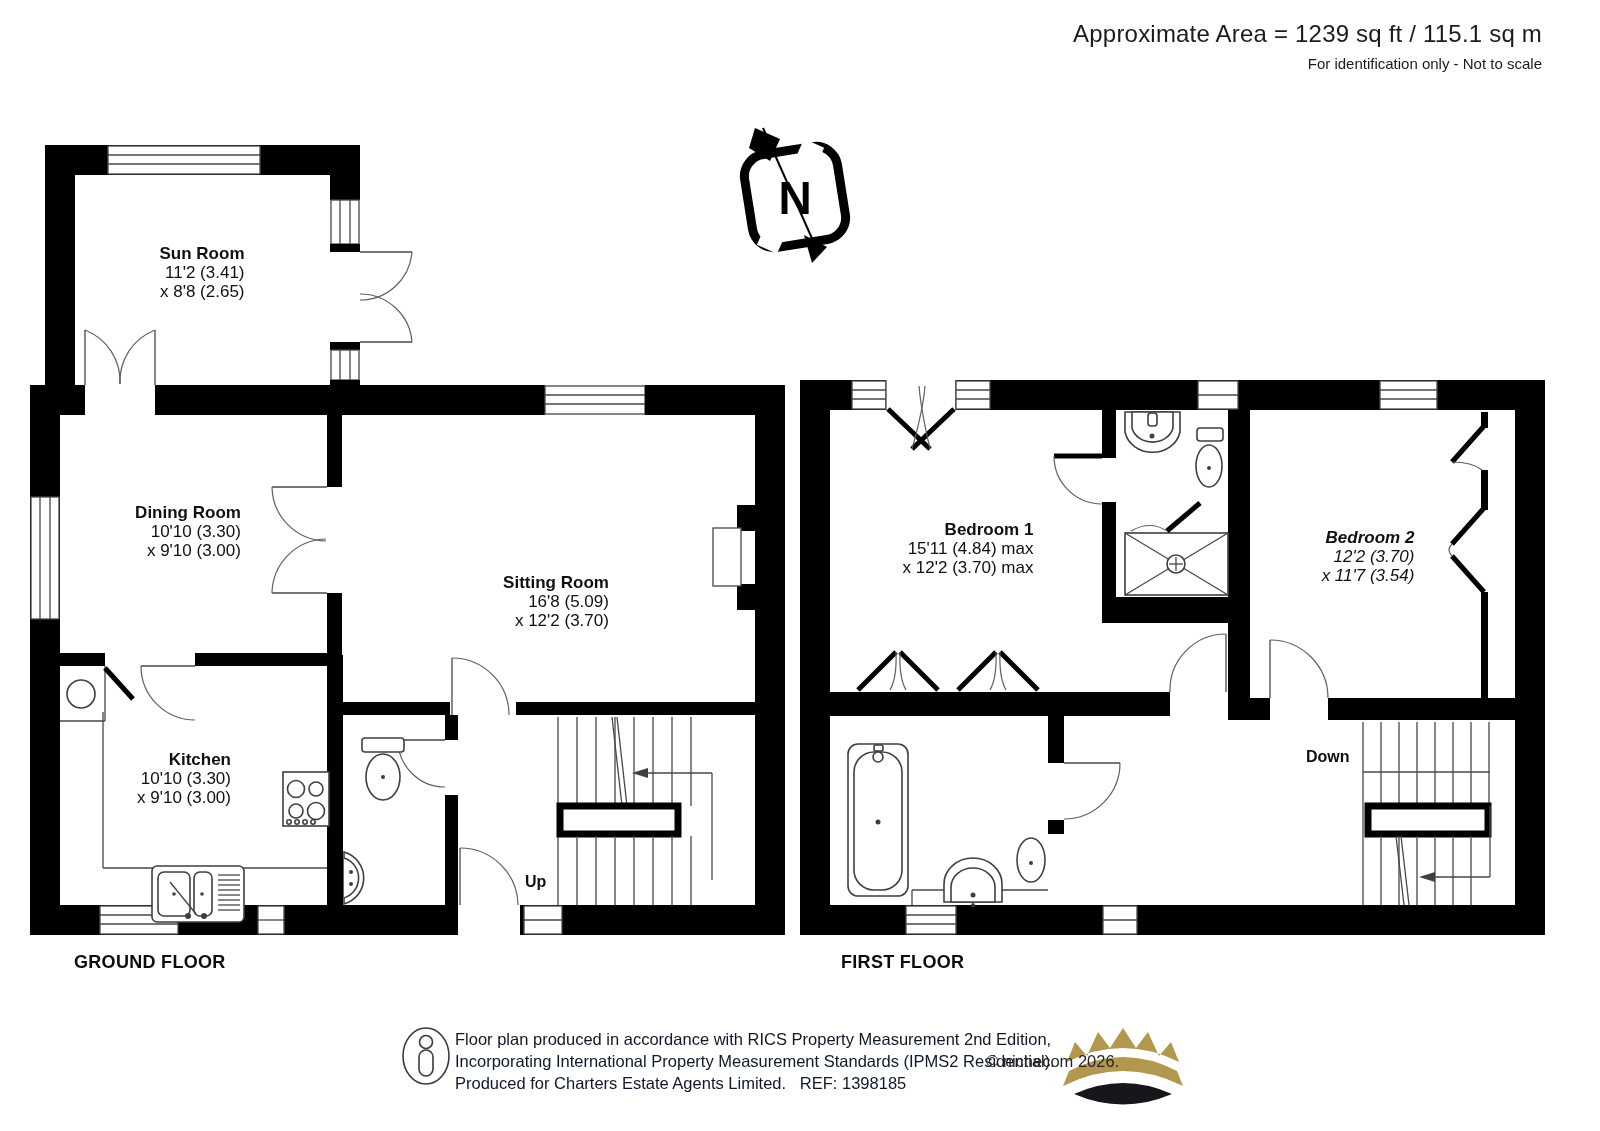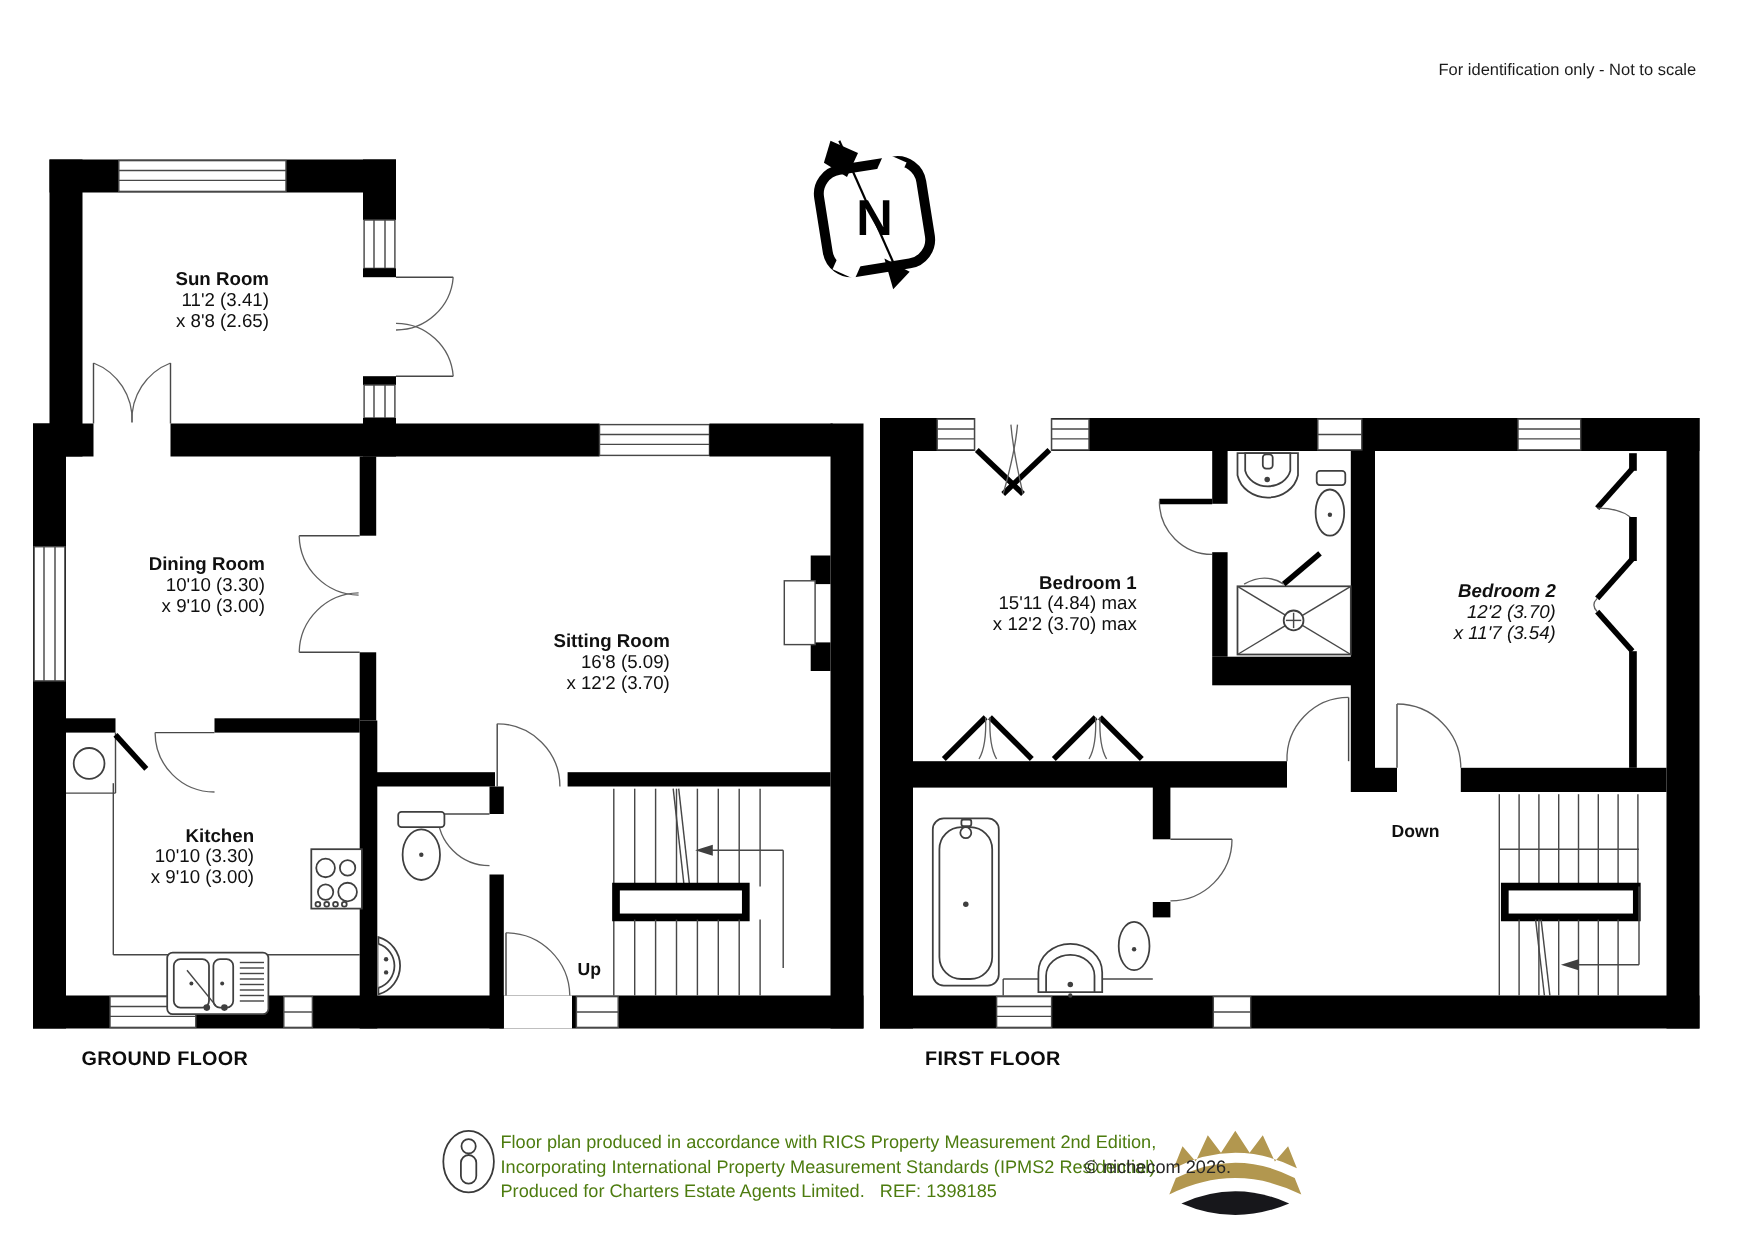--- a/index.html
+++ b/index.html
@@ -15,21 +15,21 @@
   .ban{fill:#fff;stroke:#000;stroke-width:7;}
   .fix{fill:#fff;stroke:#3f3f3f;stroke-width:1.6;}
   .fixd{fill:#3f3f3f;stroke:none;}
   .hdr1{position:absolute;right:58px;top:20px;font-size:24px;letter-spacing:.2px;}
   .hdr2{position:absolute;right:58px;top:55px;font-size:15px;}
   .floor-title{position:absolute;font-weight:bold;font-size:18px;color:#0c0c0c;letter-spacing:.3px;margin-left:44px;}
   .room-label{position:absolute;transform:translateX(-50%);text-align:right;
               font-size:17px;line-height:19px;white-space:nowrap;color:#101010;}
   .room-label .rn{font-weight:bold;}
   .stairs-label{position:absolute;font-weight:bold;font-size:16px;color:#101010;}
-  .f-line{position:absolute;left:455px;font-size:16.5px;color:#4d7c0f;white-space:pre-wrap;}
+  .f-line{position:absolute;left:455px;font-size:16.5px;color:#0f172a;white-space:pre-wrap;}
   .f-copy{position:absolute;left:953px;top:1052px;font-size:16.5px;color:#262626;padding-left:33px;}
 </style>
 </head>
 <body>
 
 <div id="canvas">
 
   <svg width="1600" height="1131" viewBox="0 0 1600 1131">
 
     <g>
@@ -372,20 +372,21 @@
       <circle cx="426" cy="1042" r="6.5" fill="none" stroke="#3a3a3a" stroke-width="1.6"></circle>
       <rect x="419" y="1050" width="14" height="26" rx="7" fill="none" stroke="#3a3a3a" stroke-width="1.6"></rect>
     </g>
     <g>
       <path d="M 1067 1062 L 1075 1042 L 1087 1056 L 1098 1032 L 1110 1048 L 1123 1028 L 1136 1048 L 1148 1032 L 1159 1056 L 1171 1042 L 1179 1062 Q 1123 1034 1067 1062 Z" fill="#b2974f"></path>
       <path d="M 1063 1086 Q 1123 1056 1183 1086 L 1177 1071 Q 1123 1043 1069 1071 Z" fill="#b2974f"></path>
       <path d="M 1074 1094 Q 1123 1072 1172 1094 Q 1123 1115 1074 1094 Z" fill="#17171b"></path>
     </g>
   </svg>
 
+  <div class="hdr1">Approximate Area = 1239 sq ft / 115.1 sq m</div>
   <div class="hdr2">For identification only - Not to scale</div>
 
   <div class="room-label" style="left:202px;top:244px;">
     <div class="rn">Sun Room</div>
     <div>11'2 (3.41)</div>
     <div>x 8'8 (2.65)</div>
   </div>
   <div class="room-label" style="left:188px;top:503px;">
     <div class="rn">Dining Room</div>
     <div>10'10 (3.30)</div>
@@ -406,21 +407,21 @@
     <div>15'11 (4.84) max</div>
     <div>x 12'2 (3.70) max</div>
   </div>
   <div class="room-label" style="left:1368px;top:528px;font-style:italic;">
     <div class="rn">Bedroom 2</div>
     <div>12'2 (3.70)</div>
     <div>x 11'7 (3.54)</div>
   </div>
 
   <div class="stairs-label" style="left:525px;top:873px;">Up</div>
-  <div class="stairs-label" style="left:1265px;top:748px;">Down</div>
+  <div class="stairs-label" style="left:1306px;top:748px;">Down</div>
 
   <div class="floor-title" style="left:30px;top:952px;">GROUND FLOOR</div>
   <div class="floor-title" style="left:797px;top:952px;">FIRST FLOOR</div>
 
   <div class="f-line" style="top:1030px;">Floor plan produced in accordance with RICS Property Measurement 2nd Edition,</div>
   <div class="f-line" style="top:1052px;">Incorporating International Property Measurement Standards (IPMS2 Residential).</div>
   <div class="f-copy">© nichecom 2026.</div>
   <div class="f-line" style="top:1074px;">Produced for Charters Estate Agents Limited.   REF: 1398185</div>
 
 </div>

